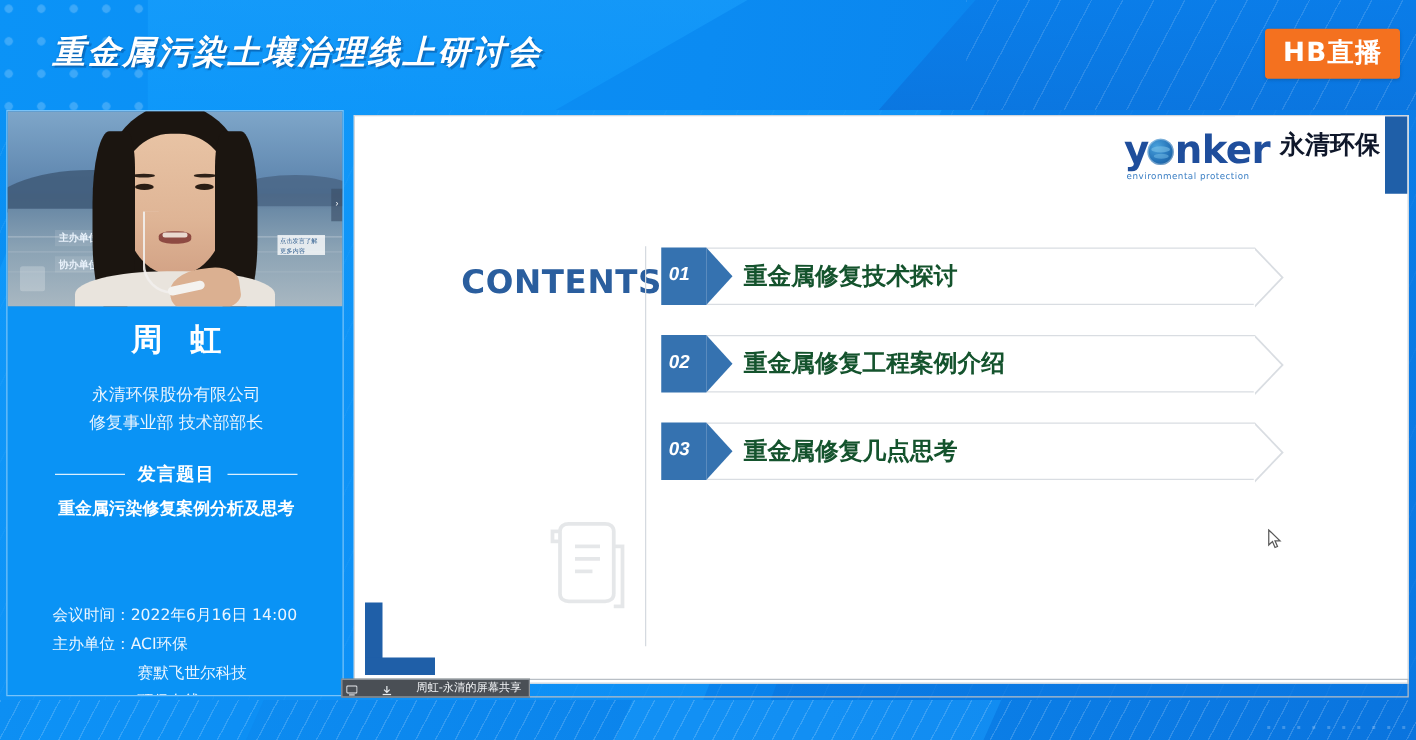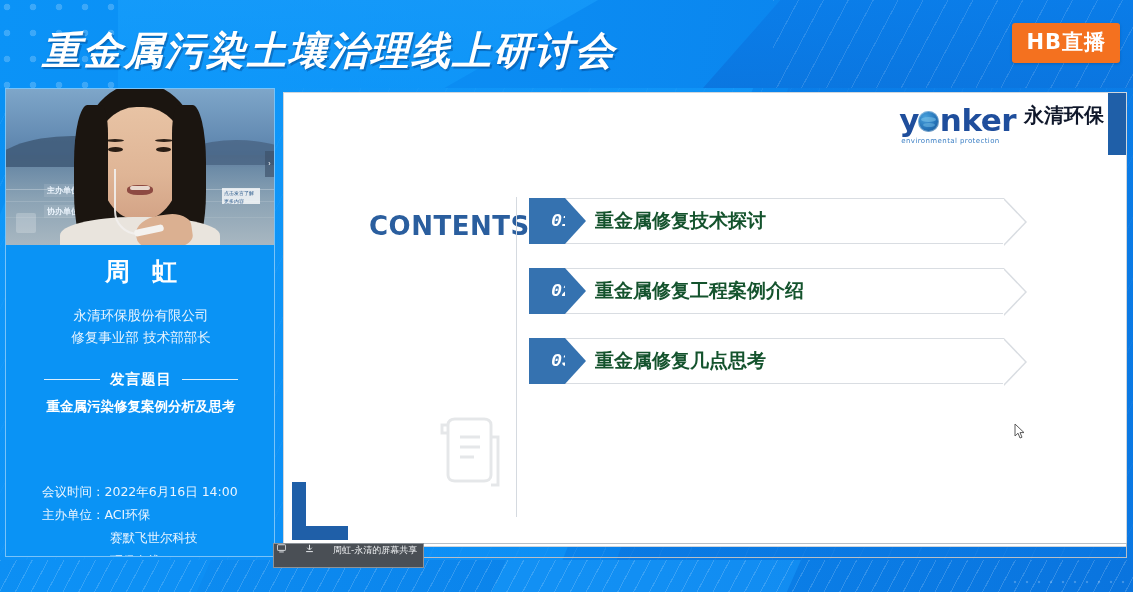--- a/index.html
+++ b/index.html
@@ -66,21 +66,21 @@
   }
   .hdr-lines {
     position:absolute; right:0; top:0; width:360px; height:88px;
     background:repeating-linear-gradient(118deg,
       rgba(255,255,255,0.13) 0px, rgba(255,255,255,0.13) 1px,
       rgba(255,255,255,0) 1px, rgba(255,255,255,0) 22px);
   }
   #header-title {
     position:absolute; left:42px; top:24px;
     font-family:Liberation Serif, serif;
-    font-size:39px; font-weight:bold; color:#ffffff;
+    font-size:26px; font-weight:bold; color:#ffffff;
     letter-spacing:2px; font-style:italic;
     text-shadow:2px 2px 0 rgba(0,60,130,0.35), 0 1px 2px rgba(0,40,90,0.3);
     white-space:nowrap;
   }
   #live-badge {
     position:absolute; right:13px; top:23px;
     background:#f4711f; color:#ffffff;
     font-size:21px; font-weight:bold;
     padding:5px 14px 7px 14px;
     border-radius:3px;
@@ -397,23 +397,22 @@
     border-top:23px solid transparent;
     border-bottom:23px solid transparent;
     border-left:22px solid #ffffff;
   }
   .toc-row .marker {
     position:absolute; left:0; top:0; width:36px; height:46px;
     background:#3572b0; z-index:3;
   }
   .toc-row .marker .num {
     position:absolute; left:6px; top:13px;
-    color:#ffffff; font-size:18px; font-weight:bold; font-style:italic;
-    font-family:Liberation Mono, monospace;
-    margin-left:16px;
+    color:#ffffff; font-size:15px; font-weight:bold; font-style:italic;
+    font-family:Liberation Sans, sans-serif;
   }
   .toc-row .arrowhead {
     position:absolute; left:36px; top:0;
     width:0; height:0; z-index:3;
     border-top:23px solid transparent;
     border-bottom:23px solid transparent;
     border-left:21px solid #3572b0;
   }
   .toc-row .label {
     position:absolute; left:66px; top:0; height:46px;
@@ -427,24 +426,24 @@
   #toc-row-3 { top:245px; }
 
   
   #mouse-cursor {
     position:absolute; left:730px; top:330px; z-index:20;
   }
 
   
   #share-label {
     position:absolute; left:-10px; top:451px;
-    height:25px; padding:0 6px 0 3px;
+    height:15px; padding:0 6px 0 3px;
     background:#4a4f55;
     border:1px solid #8d9399;
-    display:flex; align-items:flex-start; gap:19px;
+    display:flex; align-items:flex-end; gap:19px;
     z-index:15;
   }
   #share-label .stext {
     color:#f1f3f5; font-size:9px;
     font-family:"DejaVu Sans","Liberation Sans",sans-serif;
     white-space:nowrap;
   }
   #share-label .sicon { width:9px; height:9px; display:block; }
   #share-frame {
     position:absolute; left:-10px; top:451px;

